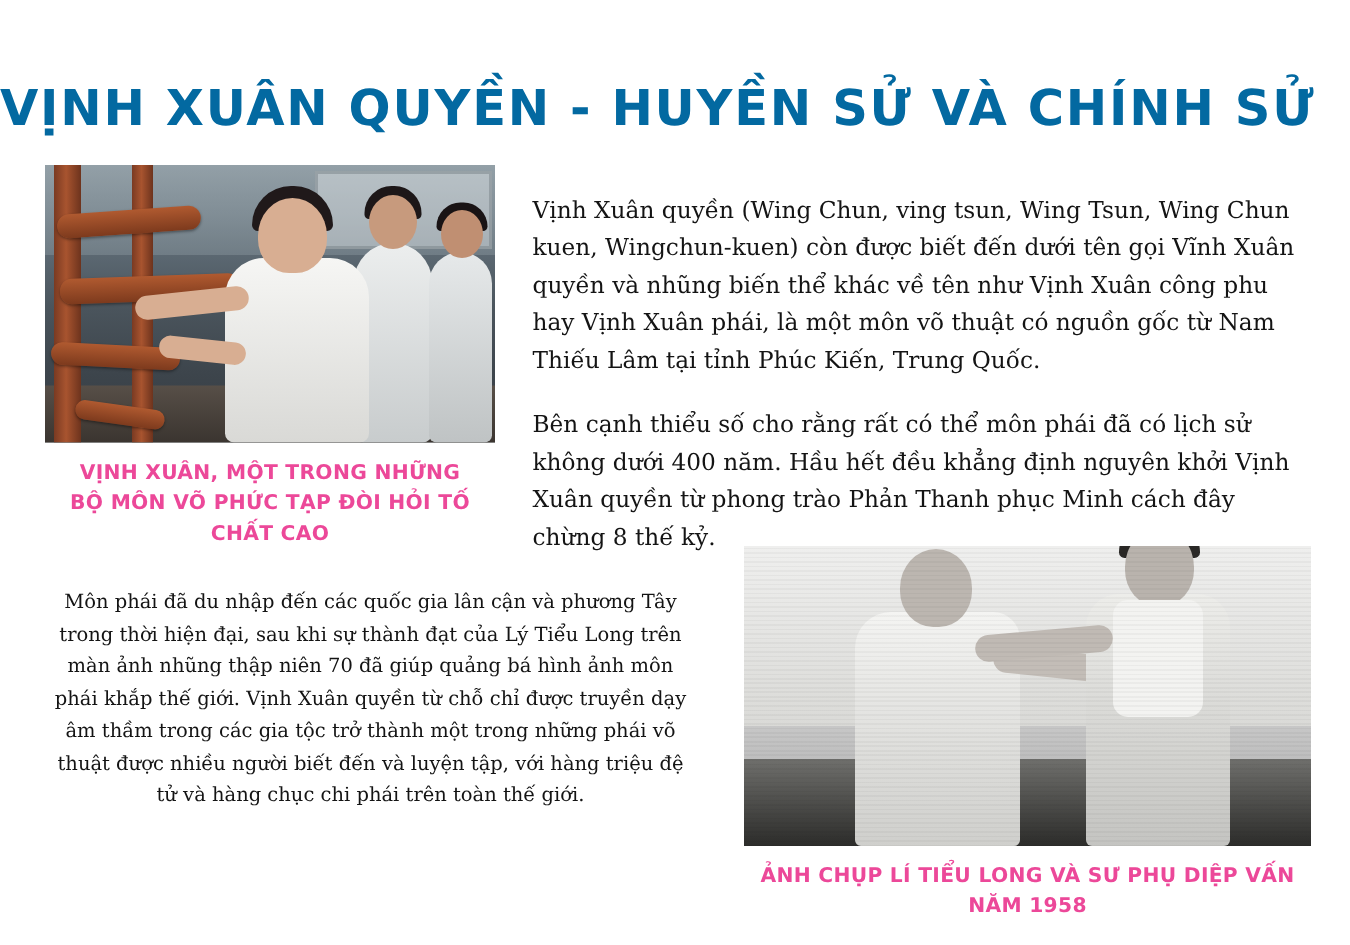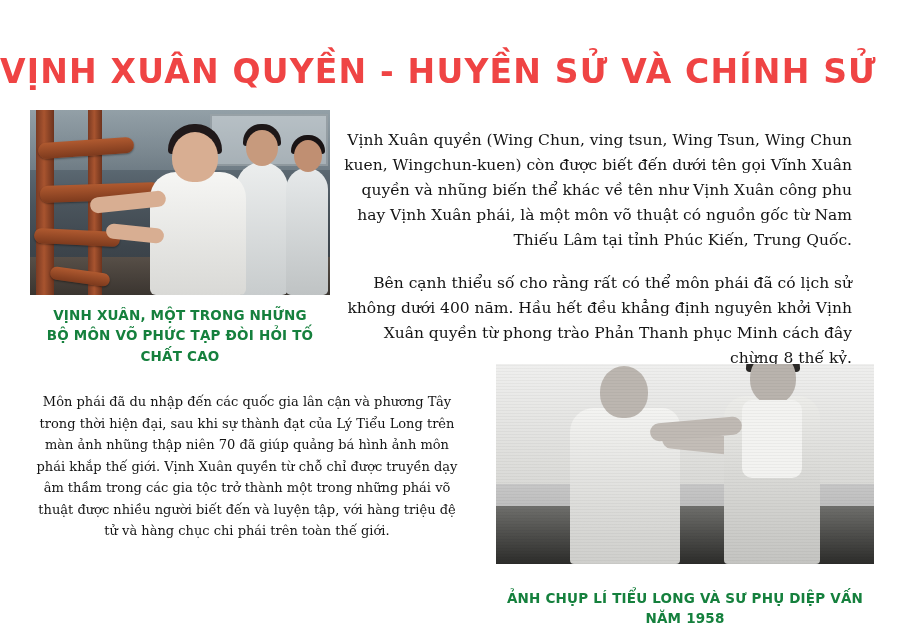--- a/index.html
+++ b/index.html
@@ -26,21 +26,21 @@
   .title {
     position: absolute;
     left: 0;
     top: 30px;
     width: 828px;
     text-align: right;
     font-family: "DejaVu Sans", sans-serif;
     font-weight: bold;
     font-size: 33px;
     letter-spacing: 1.2px;
-    color: #ef4444;
+    color: #0369a1;
     white-space: nowrap;
   }
 
   
   .photo-block-tl {
     position: absolute;
     left: 30px;
     top: 110px;
     width: 300px;
   }
@@ -137,32 +137,32 @@
     background: rgba(230,236,238,.45);
     border: 2px solid rgba(120,130,136,.5);
   }
 
   .caption {
     font-family: "DejaVu Sans", sans-serif;
     font-weight: bold;
     font-size: 13.5px;
     line-height: 1.5;
     text-align: center;
-    color: #15803d;
+    color: #ec4899;
     letter-spacing: .2px;
   }
   .caption-tl { margin-top: 10px; padding: 0 14px; }
 
   
   .text-col-right {
     position: absolute;
-    left: 336px;
+    left: 355px;
     top: 112px;
     width: 516px;
-    text-align: right;
+    text-align: left;
   }
   .para {
     font-family: "DejaVu Serif", serif;
     font-size: 15.5px;
     line-height: 1.62;
     color: #141414;
   }
   .para + .para { margin-top: 18px; }
 
   
@@ -231,21 +231,21 @@
   .photo-br .figR .vest {
     position: absolute; left: 18px; top: 4px; width: 60px; height: 78px;
     background: #f3f3f1; border-radius: 10px;
   }
   .photo-br .grain {
     position: absolute; inset: 0;
     background-image:
       repeating-linear-gradient(0deg, rgba(0,0,0,.035) 0 1px, rgba(255,255,255,0) 1px 3px);
     pointer-events: none;
   }
-  .caption-br { margin-top: 24px; padding: 0 10px; }
+  .caption-br { margin-top: 10px; padding: 0 10px; }
 </style>
 </head>
 <body>
 
 <div class="page">
 
   <h1 class="title">VỊNH XUÂN QUYỀN - HUYỀN SỬ VÀ CHÍNH SỬ</h1>
 
   <div class="photo-block-tl">
     <div class="photo photo-tl">

